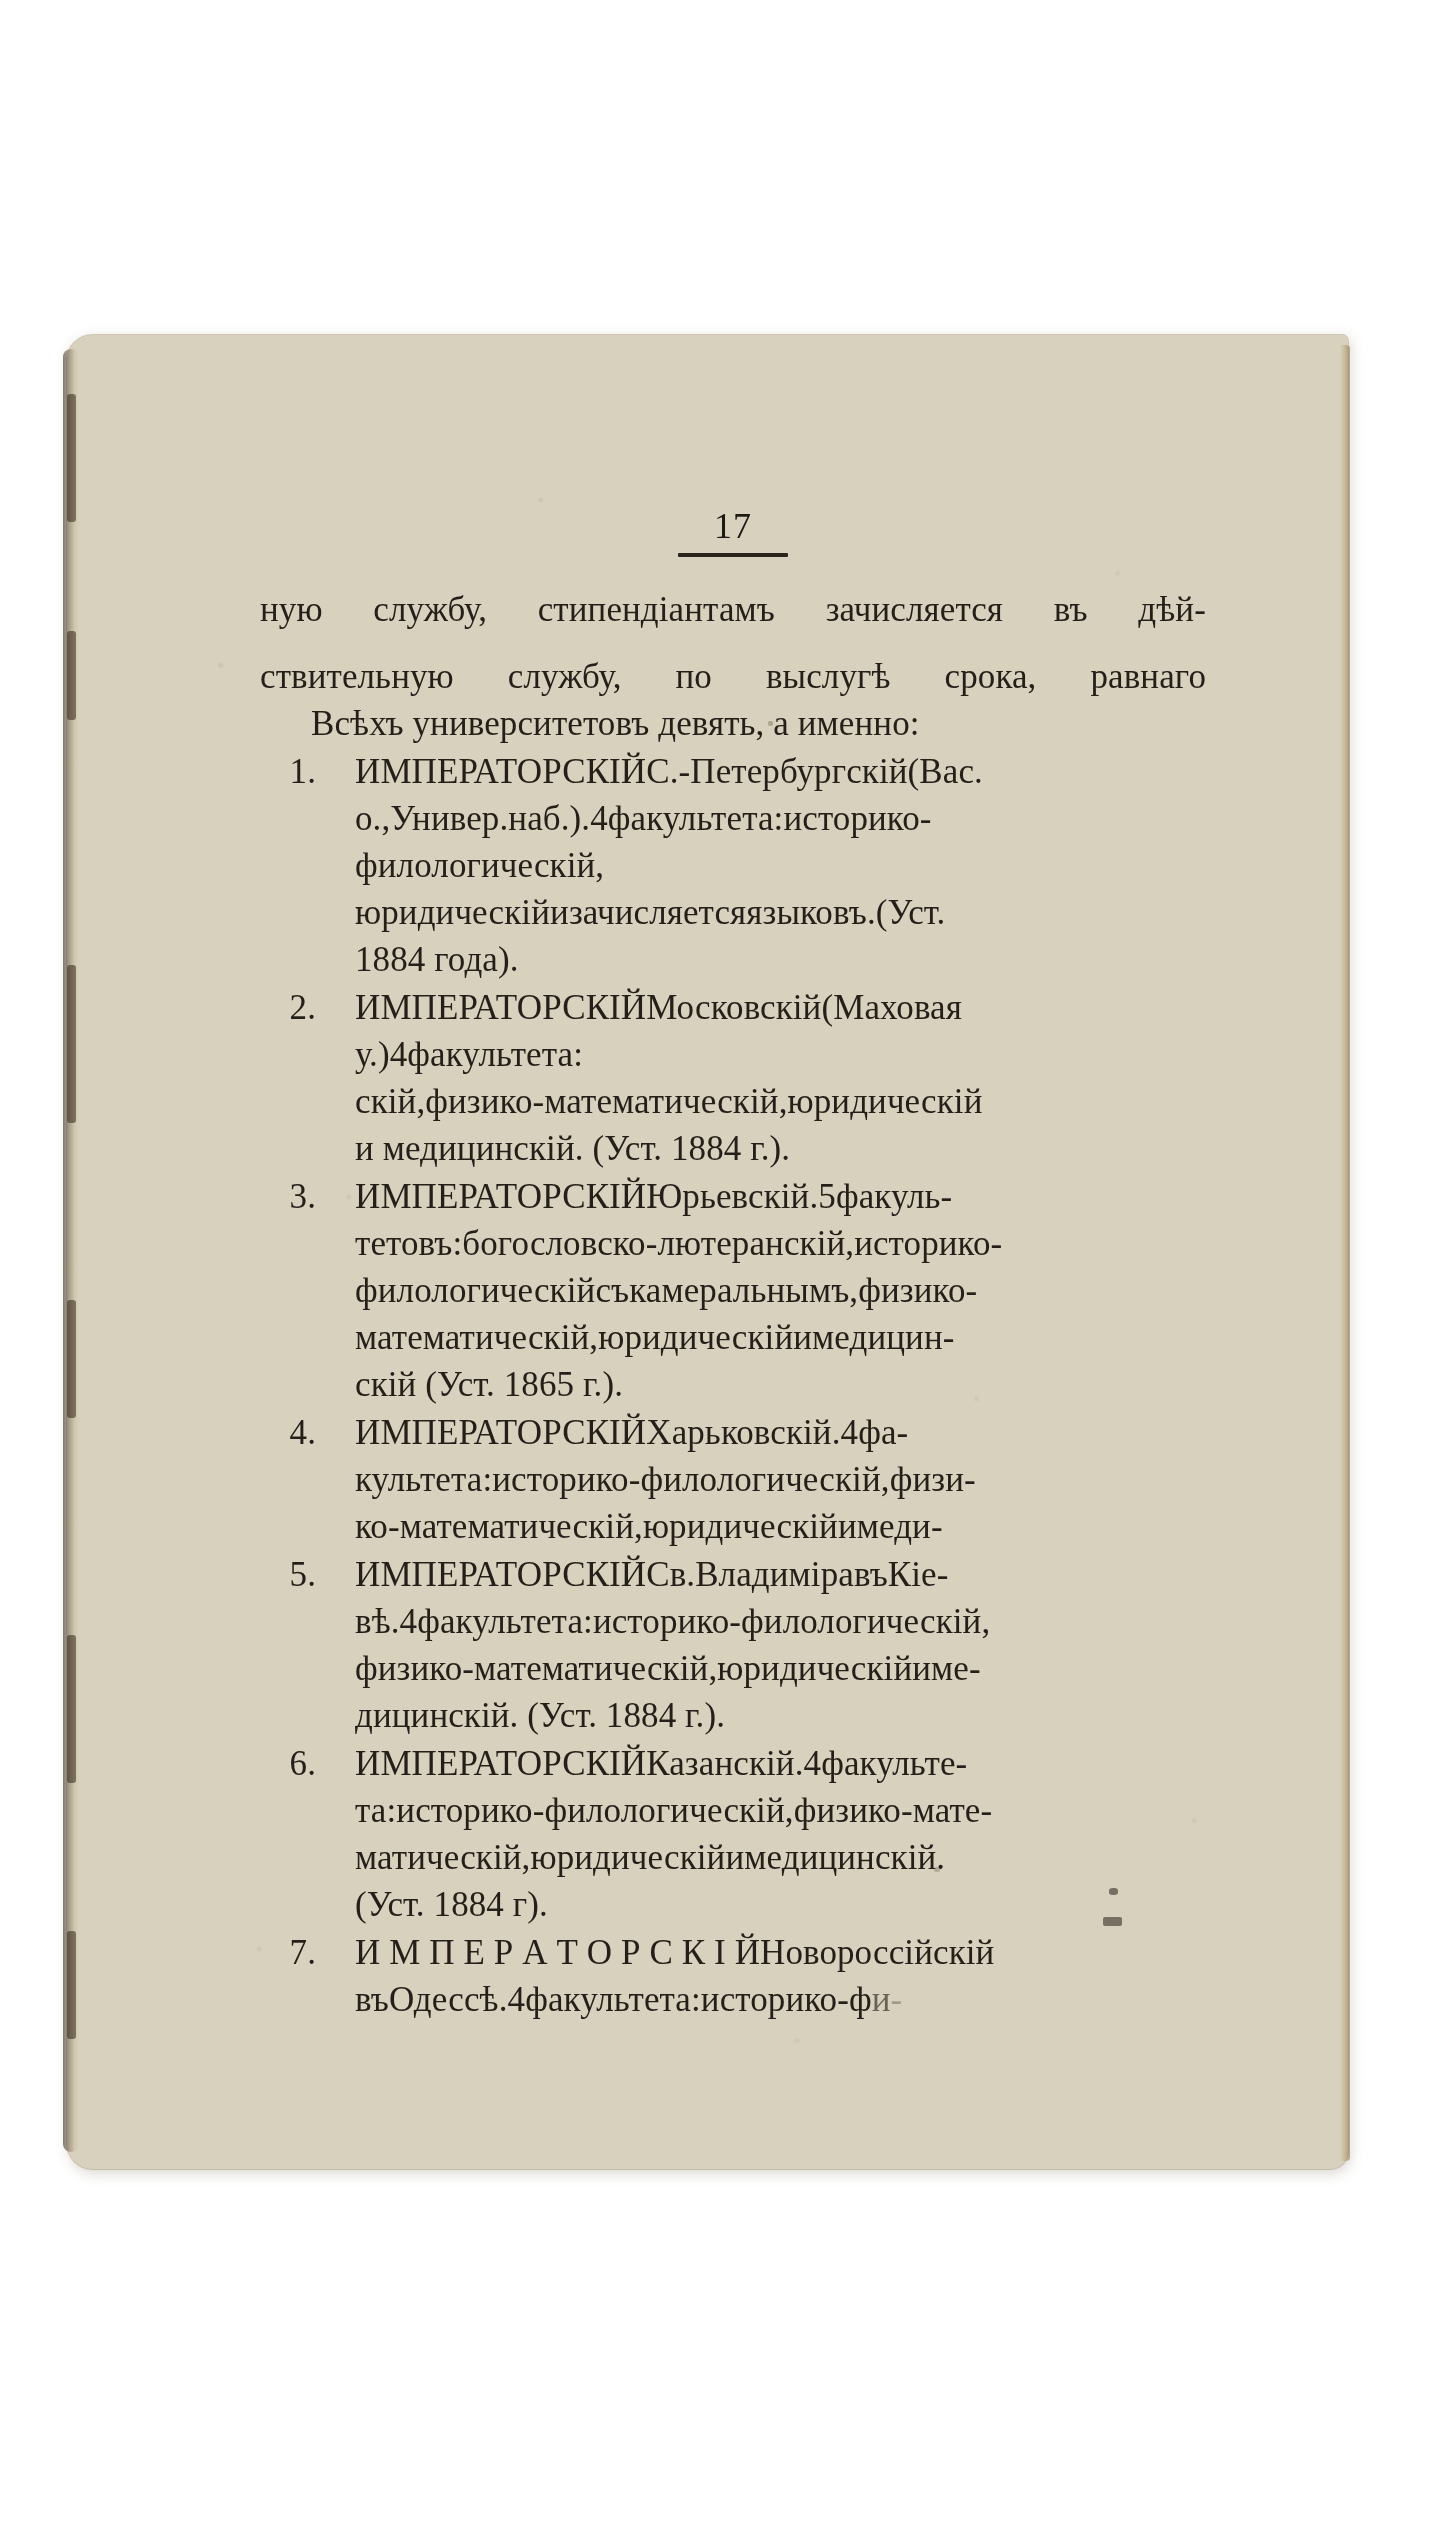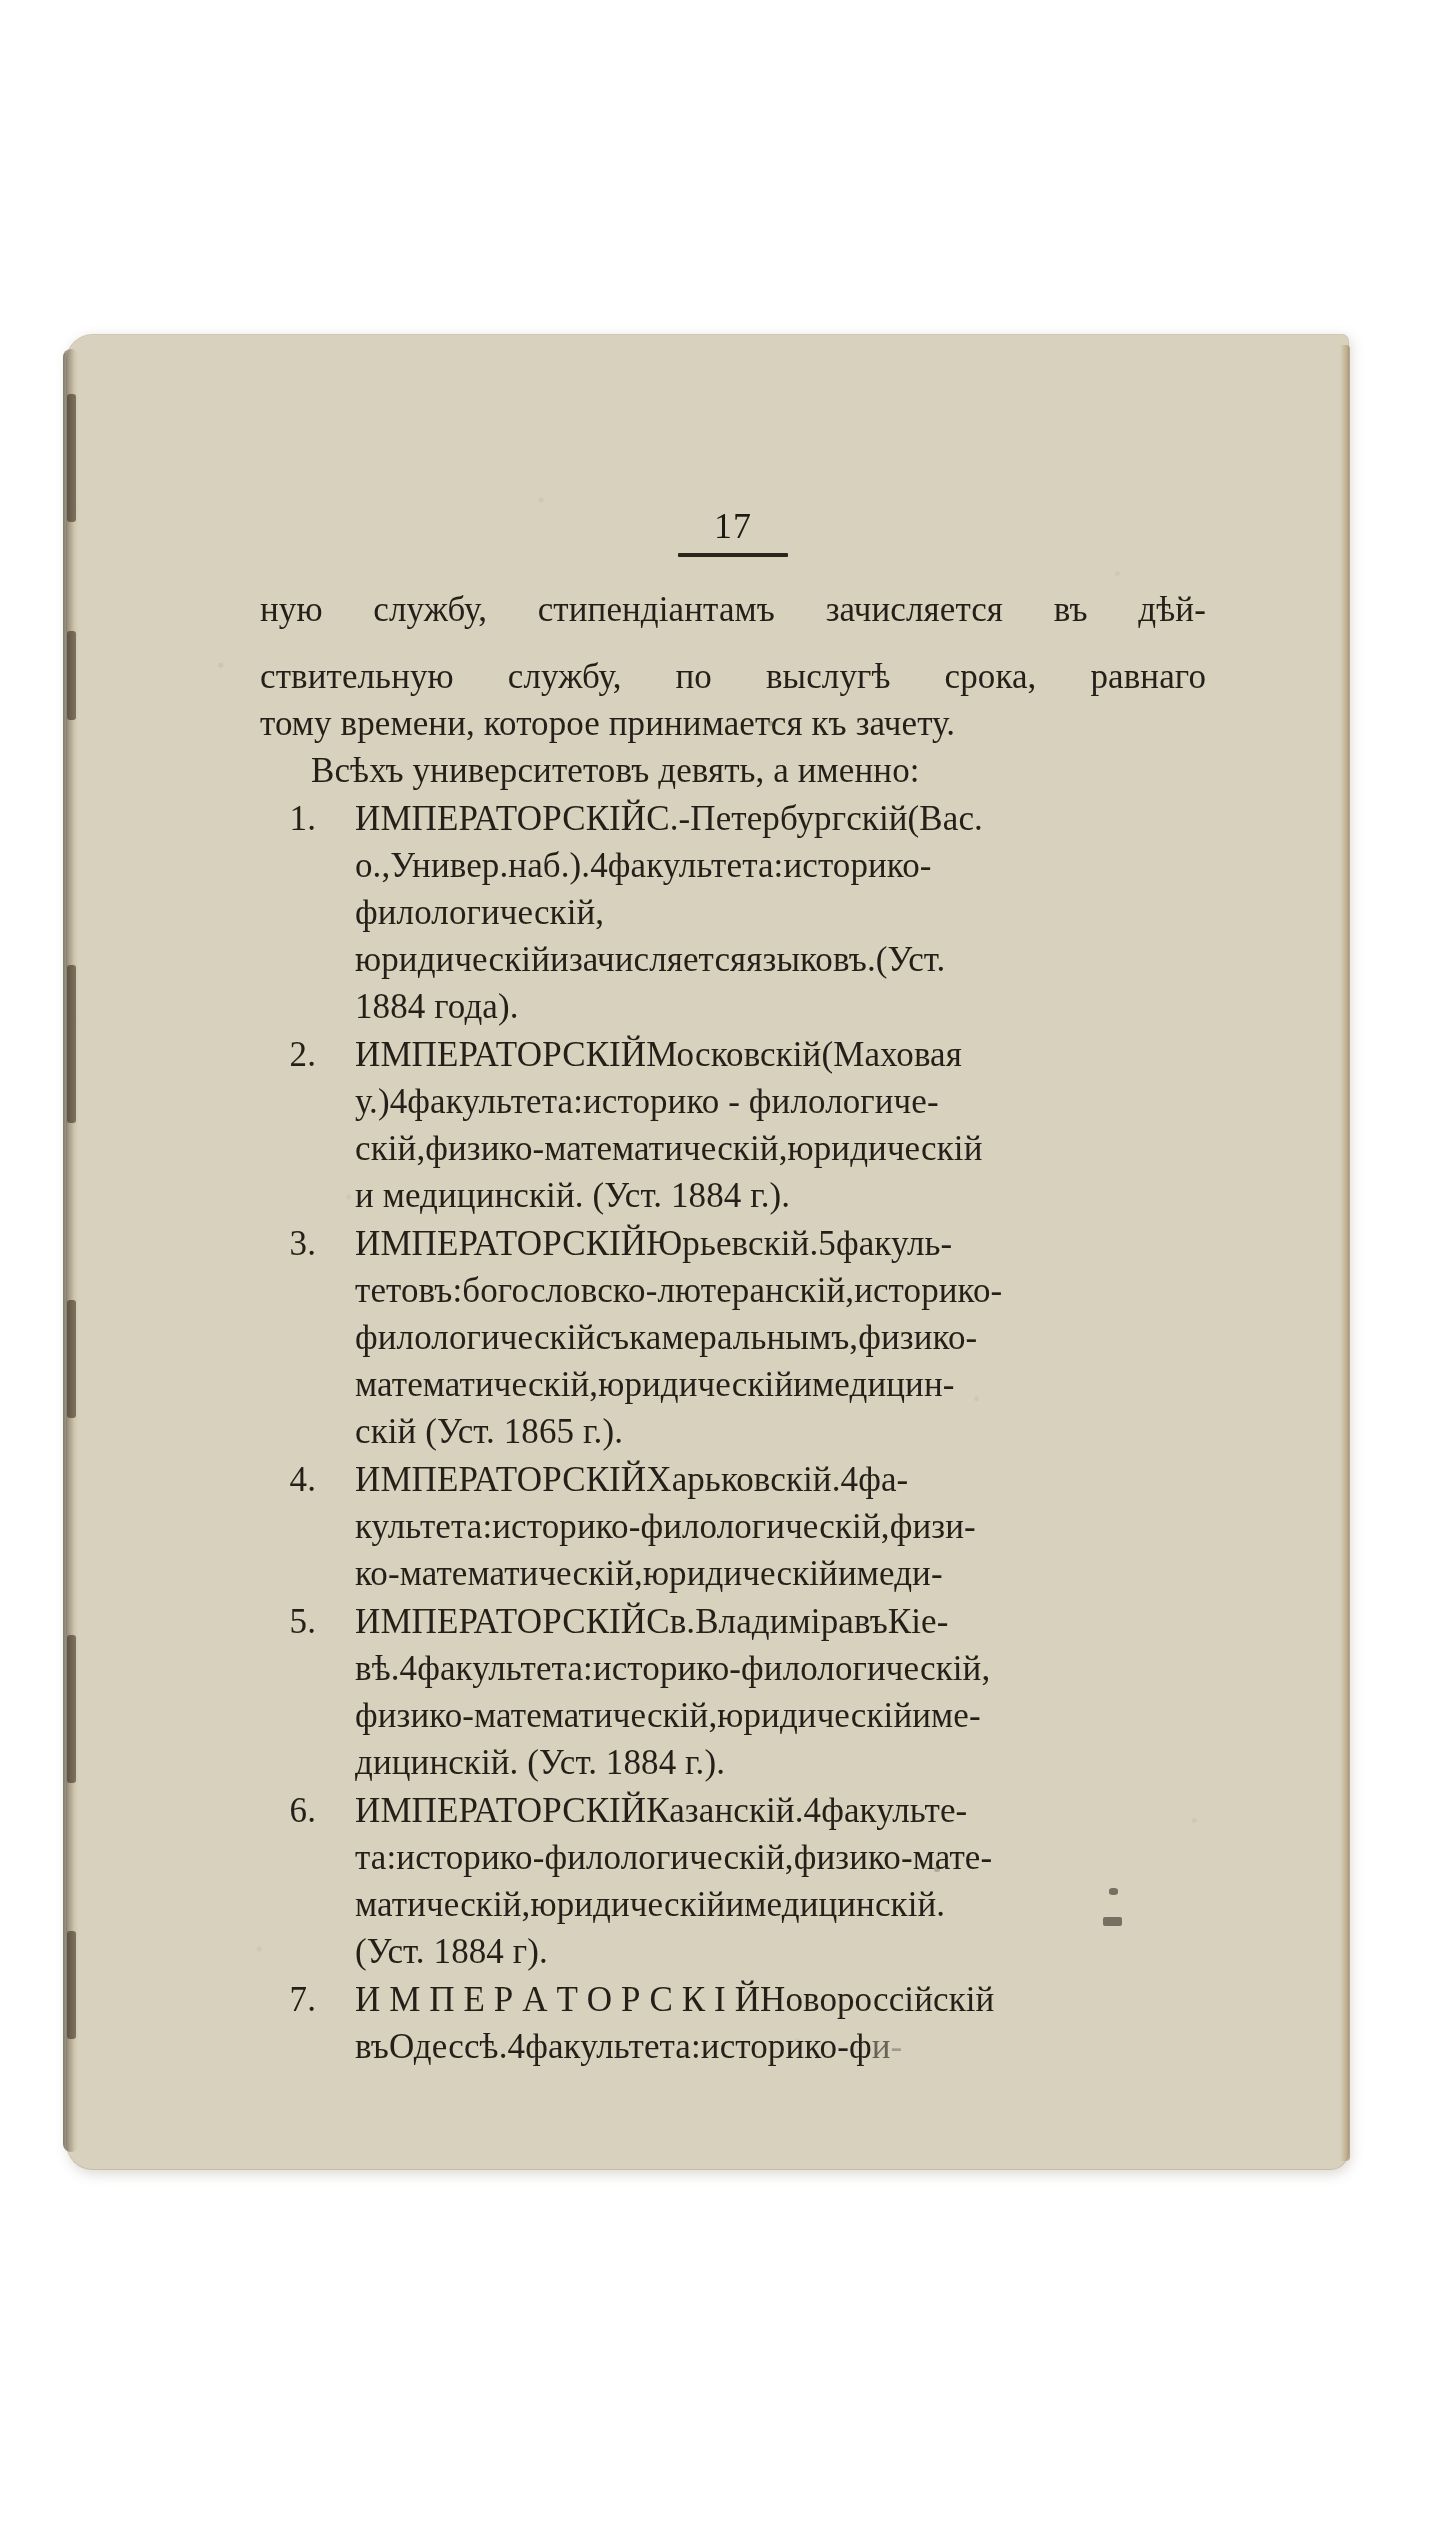--- a/index.html
+++ b/index.html
@@ -243,21 +243,20 @@
             <span>дѣй-</span>
           </div>
         <div class="para-line stretch">
             <span>ствительную</span>
             <span>службу,</span>
             <span>по</span>
             <span>выслугѣ</span>
             <span>срока,</span>
             <span>равнаго</span>
           </div>
-        <div class="para-line">тому времени,  которое  принимается  къ  зачету.</div>
 
         <div class="lead-in">Всѣхъ университетовъ девять, а именно:</div>
 
         <ol class="list">
             <li class="list-item">
               <span class="item-number">1.</span>
               <div class="item-line">
                 <span>ИМПЕРАТОРСКІЙ</span>
                 <span>С.-Петербургскій</span>
                 <span>(Вас.</span>
@@ -286,21 +285,20 @@
               <span class="item-number">2.</span>
               <div class="item-line">
                 <span>ИМПЕРАТОРСКІЙ</span>
                 <span>Московскій</span>
                 <span>(Маховая</span>
               </div>
               <div class="item-line">
                 <span>у.)</span>
                 <span>4</span>
                 <span>факультета:</span>
-                <span>историко - филологиче-</span>
               </div>
               <div class="item-line">
                 <span>скій,</span>
                 <span>физико-математическій,</span>
                 <span>юридическій</span>
               </div>
               <div class="item-line last">и медицинскій. (Уст. 1884 г.).</div>
             </li>
             <li class="list-item">
               <span class="item-number">3.</span>

